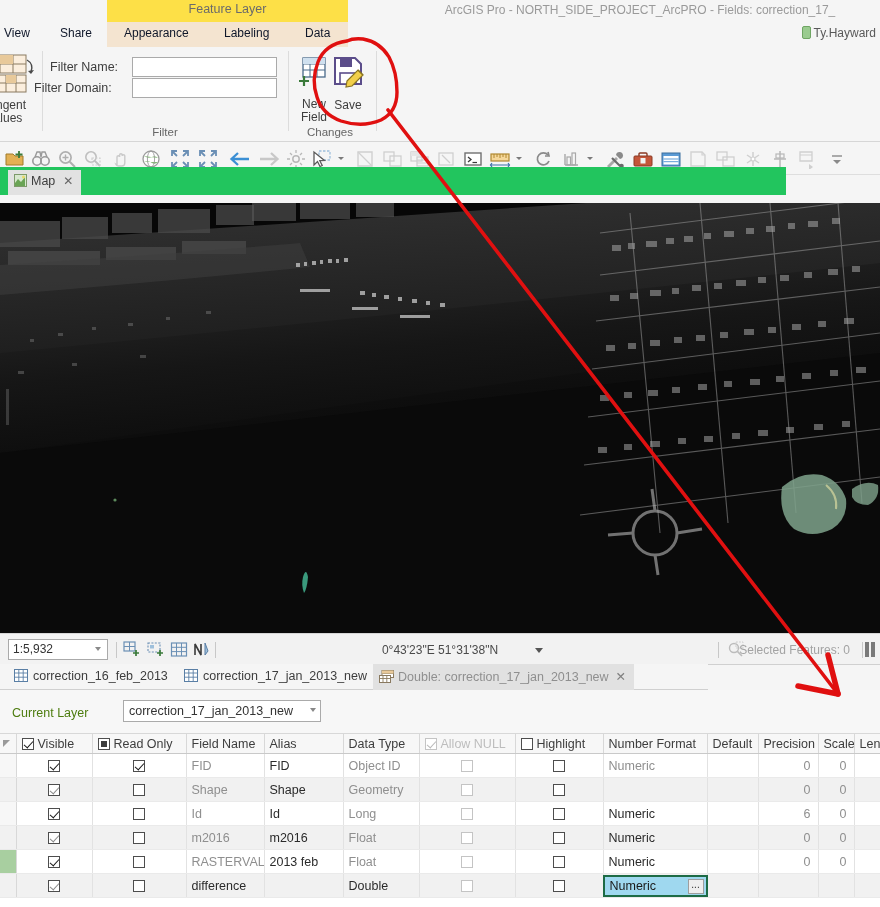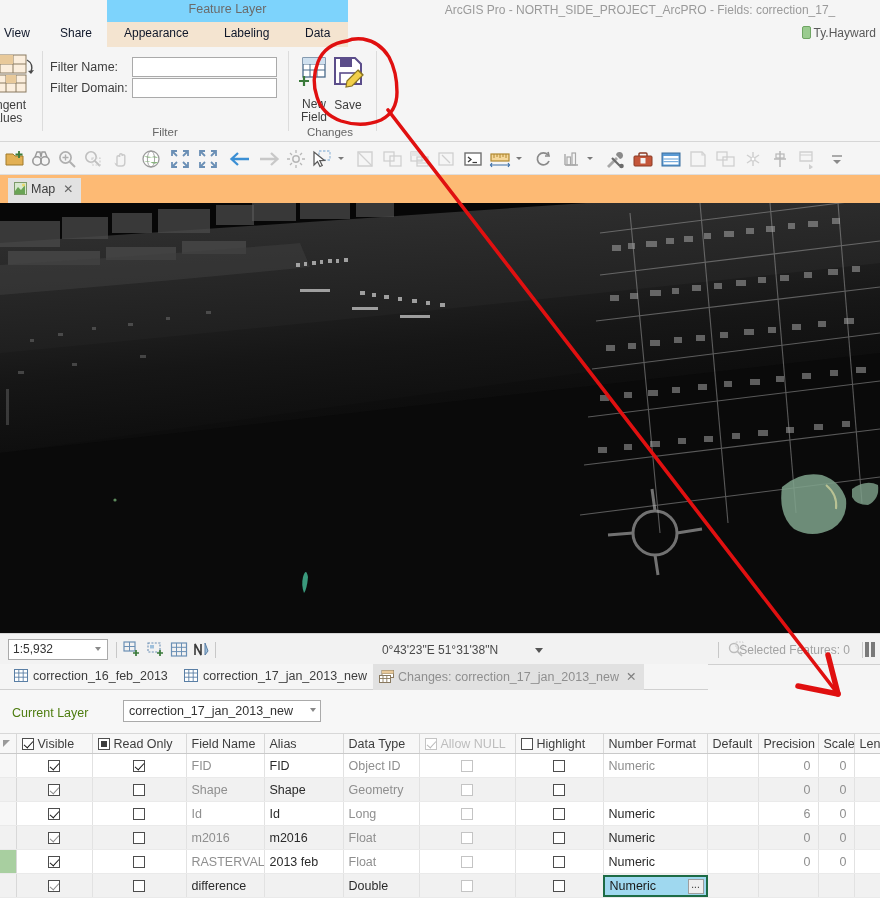--- a/index.html
+++ b/index.html
@@ -13,21 +13,21 @@
   }
   #app { position: relative; width: 880px; height: 907px; }
 
   
   .titlebar {
     position: absolute; left: 0; top: 0; width: 880px; height: 22px;
     background: #f5f5f5;
   }
   .ctx-tabgroup {
     position: absolute; left: 107px; top: 0; width: 241px; height: 22px;
-    background: #7dd3fc;
+    background: #fde047;
   }
   .ctx-tabgroup-label {
     position: absolute; left: 0; top: 2px; width: 241px;
     text-align: center; font-size: 12.5px; color: #6b6b6b;
   }
   .app-title {
     position: absolute; left: 400px; top: 3px; width: 480px;
     text-align: center; font-size: 12px; color: #9a9a9a;
     white-space: nowrap; overflow: hidden;
   }
@@ -103,22 +103,22 @@
     position: absolute; top: 6px; width: 20px; height: 20px; cursor: default;
   }
   .qt-caret {
     position: absolute; top: 14px; width: 0; height: 0;
     border-left: 3px solid transparent; border-right: 3px solid transparent;
     border-top: 3.5px solid #7a7a7a;
   }
 
   
   .mapview-tabbar {
-    position: absolute; left: 0; top: 175px; width: 880px; height: 28px;
-    background: #fdba74;
+    position: absolute; left: 0; top: 167px; width: 786px; height: 28px;
+    background: #22c55e;
   }
   .mapview-tab {
     position: absolute; left: 8px; top: 3px; height: 25px;
     background: #e2e2e2; padding: 4px 8px 0 6px;
     font-size: 12.5px; color: #3d3d3d; white-space: nowrap; cursor: default;
   }
   .mvt-icon {
     display: inline-block; width: 13px; height: 13px; vertical-align: -2px;
     margin-right: 4px;
   }
@@ -315,21 +315,21 @@
       </svg>
       <div class="cv-label">
         <div>tingent</div>
         <div>alues</div>
       </div>
     </div>
 
     <div class="ribbon-sep" style="left:42px"></div>
 
     <div class="filt-label" style="left:50px; top:13px;">Filter Name:</div>
-    <div class="filt-label" style="left:50px; top:34px;text-align:right;">Filter Domain:</div>
+    <div class="filt-label" style="left:34px; top:34px;text-align:right;">Filter Domain:</div>
     <input class="filt-input" style="left: 132px; top: 10px; width: 145px;" type="text" value="">
     <input class="filt-input" style="left: 132px; top: 31px; width: 145px;" type="text" value="">
     <div class="group-label" style="left:50px; width:230px;">Filter</div>
 
     <div class="ribbon-sep" style="left:288px"></div>
 
     <div class="ribbon-btn" style="left:291px; top:6px;">
       <svg width="32" height="32" viewBox="0 0 32 32" style="margin-top:2px">
         <rect x="5" y="3" width="22" height="19" fill="#ffffff" stroke="#4a6a8a" stroke-width="1.3"></rect>
         <line x1="5" y1="9" x2="27" y2="9" stroke="#4a6a8a" stroke-width="1"></line>
@@ -850,21 +850,21 @@
       <span class="btab-icon">
         <svg width="15" height="13" viewBox="0 0 15 13">
           <rect x="3" y="0.5" width="11.5" height="7" fill="#ffffff" stroke="#8a7a60" stroke-width="1"></rect>
           <line x1="3" y1="3.5" x2="14.5" y2="3.5" stroke="#8a7a60" stroke-width="0.9"></line>
           <rect x="3" y="0.5" width="11.5" height="3" fill="#e8c99a"></rect>
           <rect x="0.5" y="5.5" width="11" height="7" fill="#ffffff" stroke="#8a7a60" stroke-width="1"></rect>
           <line x1="0.5" y1="8.5" x2="11.5" y2="8.5" stroke="#8a7a60" stroke-width="0.9"></line>
           <line x1="4" y1="5.5" x2="4" y2="12.5" stroke="#8a7a60" stroke-width="0.9"></line>
           <line x1="7.8" y1="5.5" x2="7.8" y2="12.5" stroke="#8a7a60" stroke-width="0.9"></line>
         </svg>
-      </span><span>Changes:  correction_17_jan_2013_new</span><span class="btab-close">✕</span>
+      </span><span>Double:  correction_17_jan_2013_new</span><span class="btab-close">✕</span>
     </div>
   </div>
 
   <div class="fields-pane">
 
     <div class="curlayer-label">Current Layer</div>
     <div class="curlayer-combo">
       <span>correction_17_jan_2013_new</span>
     </div>
     <div class="curlayer-caret"></div>

